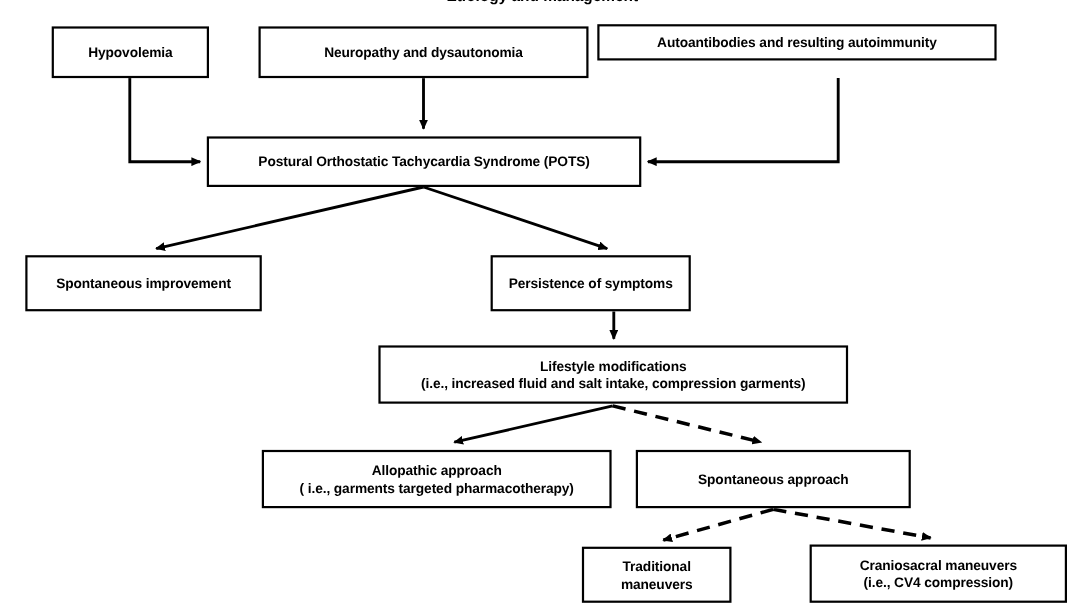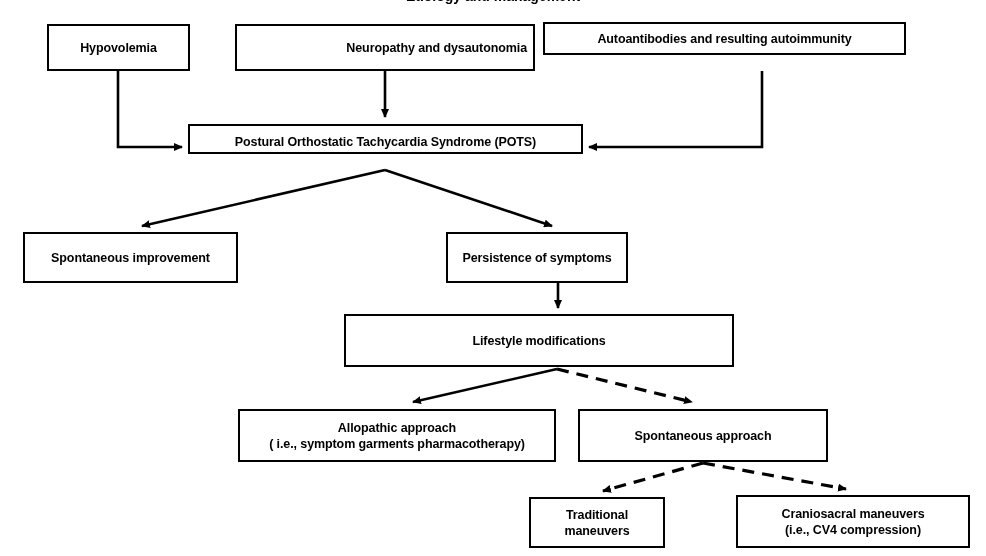--- a/index.html
+++ b/index.html
@@ -83,40 +83,40 @@
         <polyline points="703,463 846,489" fill="none" stroke="#000000" stroke-width="3.2" stroke-linejoin="miter" stroke-linecap="butt" stroke-dasharray="12,8" marker-end="url(#arrowhead)"></polyline>
       </g>
   </svg>
 
   <div class="clipped-title">Etiology and management</div>
 
   <div id="nodes-group">
       <div class="node" style="left: 47px; top: 24px; width: 143px; height: 47px;">
         <span class="lbl"><span>Hypovolemia</span></span>
       </div>
-      <div class="node" style="left: 235px; top: 24px; width: 300px; height: 47px; text-align: right;">
+      <div class="node" style="left: 235px; top: 24px; width: 300px; height: 47px;">
         <span class="lbl"><span>Neuropathy and dysautonomia</span></span>
       </div>
       <div class="node" style="left: 543px; top: 22px; width: 363px; height: 33px;">
         <span class="lbl"><span>Autoantibodies and resulting autoimmunity</span></span>
       </div>
-      <div class="node" style="left: 188px; top: 124px; width: 395px; height: 30px; align-items: flex-end;">
+      <div class="node" style="left: 188px; top: 124px; width: 395px; height: 46px;">
         <span class="lbl"><span>Postural Orthostatic Tachycardia Syndrome (POTS)</span></span>
       </div>
       <div class="node" style="left: 23px; top: 232px; width: 215px; height: 51px;">
         <span class="lbl"><span>Spontaneous improvement</span></span>
       </div>
       <div class="node" style="left: 446px; top: 232px; width: 182px; height: 51px;">
         <span class="lbl"><span>Persistence of symptoms</span></span>
       </div>
-      <div class="node" style="left: 344px; top: 314px; width: 390px; height: 53px;">
-        <span class="lbl"><span>Lifestyle modifications</span></span>
+      <div class="node" style="left: 344px; top: 314px; width: 427px; height: 53px;">
+        <span class="lbl"><span>Lifestyle modifications</span><span class="l2">(i.e., increased fluid and salt intake, compression garments)</span></span>
       </div>
       <div class="node" style="left: 238px; top: 409px; width: 318px; height: 53px;">
-        <span class="lbl"><span>Allopathic approach</span><span class="l2">( i.e., symptom garments pharmacotherapy)</span></span>
+        <span class="lbl"><span>Allopathic approach</span><span class="l2">( i.e., garments targeted pharmacotherapy)</span></span>
       </div>
       <div class="node" style="left: 578px; top: 409px; width: 250px; height: 53px;">
         <span class="lbl"><span>Spontaneous approach</span></span>
       </div>
       <div class="node" style="left: 529px; top: 497px; width: 136px; height: 51px;">
         <span class="lbl"><span>Traditional</span><span class="l2">maneuvers</span></span>
       </div>
       <div class="node" style="left: 736px; top: 495px; width: 234px; height: 53px;">
         <span class="lbl"><span>Craniosacral maneuvers</span><span class="l2">(i.e., CV4 compression)</span></span>
       </div>

